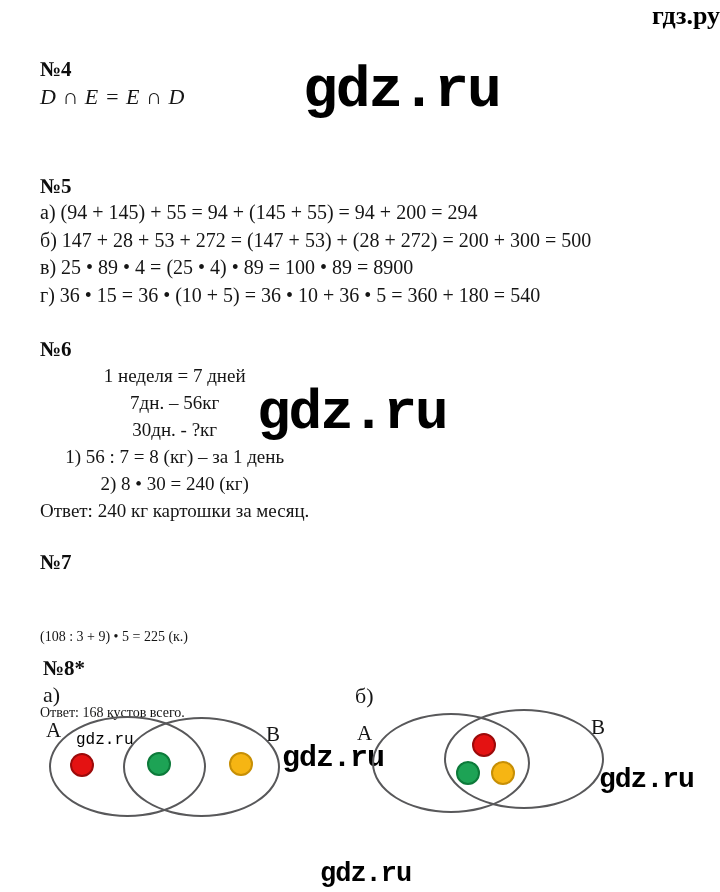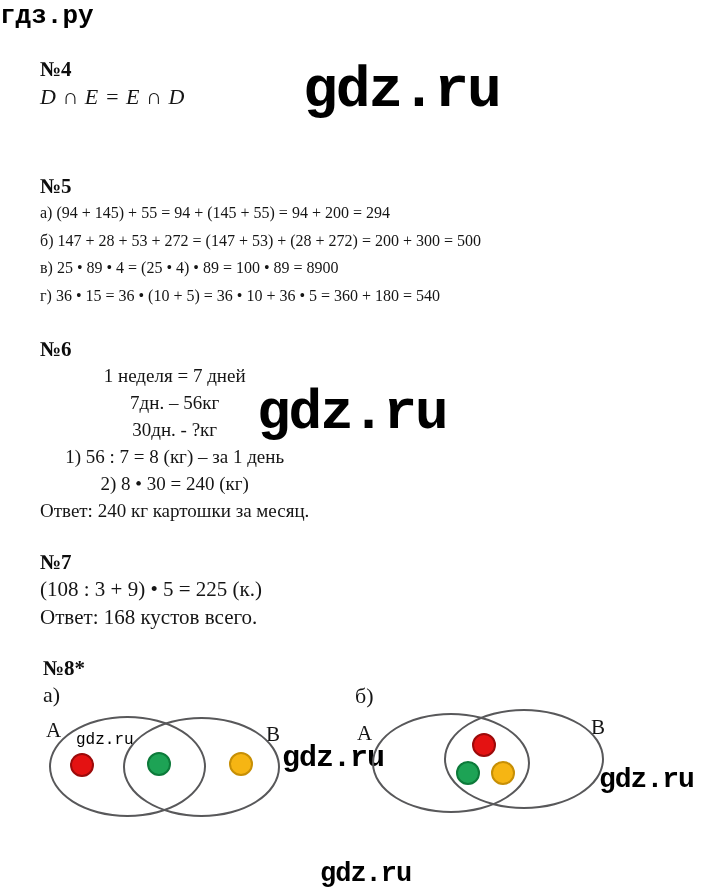--- a/index.html
+++ b/index.html
@@ -6,36 +6,36 @@
   body {
     width: 720px; height: 892px;
     background: #ffffff;
     position: relative;
     overflow: hidden;
     font-family: "Liberation Serif", serif;
     color: #151515;
   }
   .site-title {
     position: absolute; top: 1px; left: 0; right: 0;
-    text-align: left;
-    font-family: Liberation Mono, monospace;
+    text-align: right;
+    font-family: Liberation Serif, serif;
     font-weight: bold; font-size: 26px; color: #000;
   }
   .sec { position: absolute; white-space: nowrap; }
   .num {
     font-weight: bold; font-size: 21px; line-height: 25px;
     color: #0d0d0d;
   }
   .eq {
     font-style: italic; font-size: 22px; line-height: 29px;
     letter-spacing: 0.5px;
   }
-  .line5 { font-size: 16px; line-height: 27.5px; }
+  .line5 { font-size: 20px; line-height: 27.5px; }
   .line6 { font-size: 19px; line-height: 27px; text-align: center; }
-  .line7 { font-size: 21px; line-height: 28px; }
+  .line7 { font-size: 14px; line-height: 28px; margin-top: 48px; }
   .wm {
     position: absolute;
     font-family: Liberation Mono, monospace;
     font-weight: bold; color: #000;
     letter-spacing: -1px;
     white-space: nowrap;
   }
   .wm-xl { font-size: 58px; line-height: 60px; letter-spacing: -2px; }
   .wm-xl2 { font-size: 56px; line-height: 58px; letter-spacing: -2px; }
   .wm-md { font-size: 30px; line-height: 32px; }

